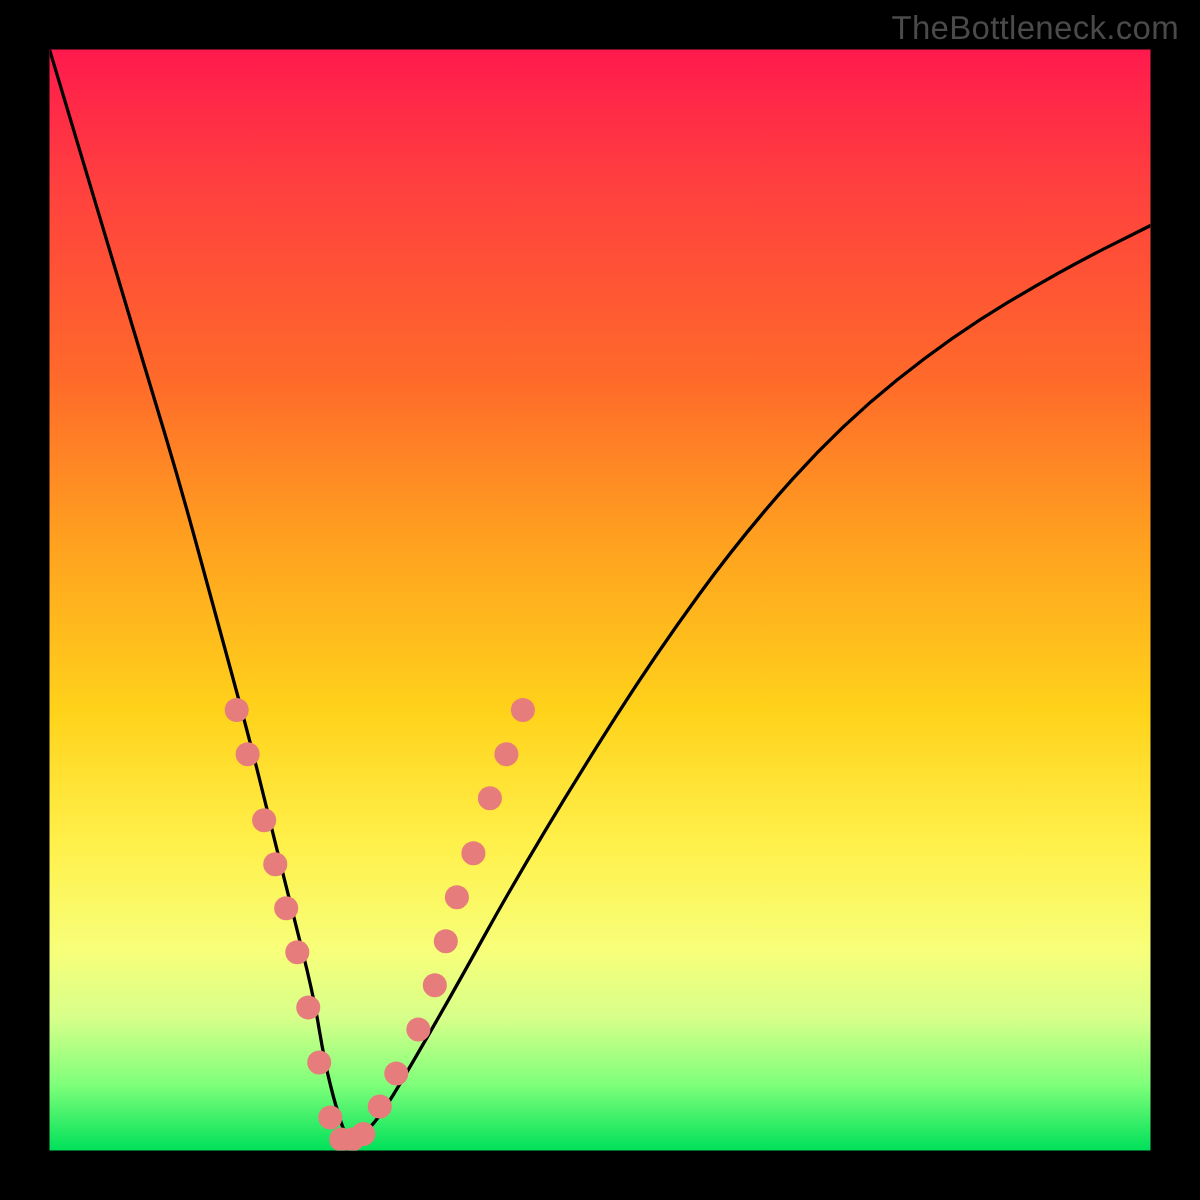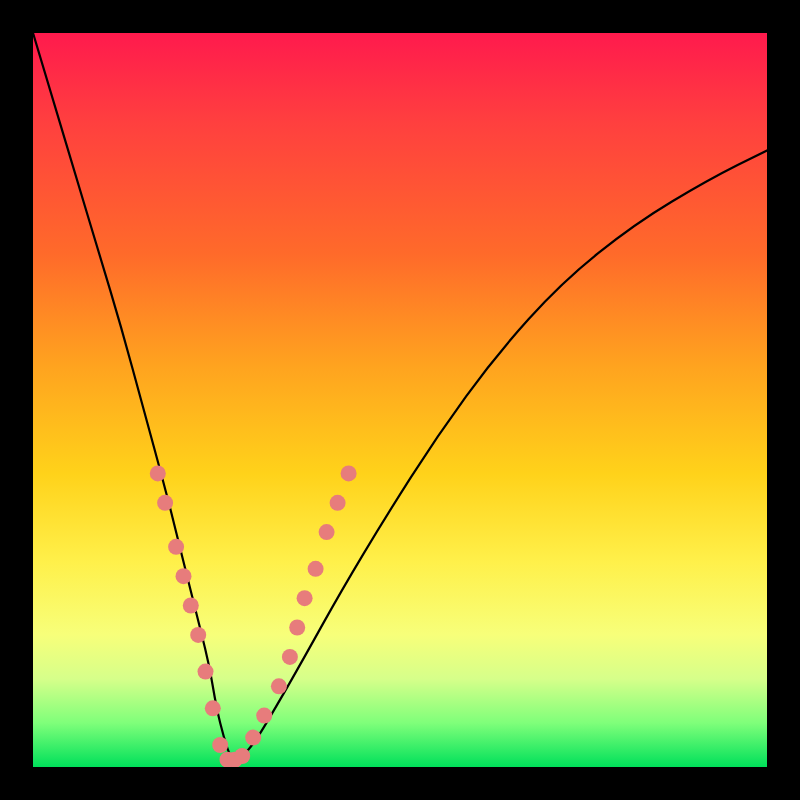--- a/index.html
+++ b/index.html
@@ -55,20 +55,21 @@
     top: 0;
     width: 734px;
     height: 734px;
     overflow: visible;
   }
 </style>
 </head>
 <body>
 
 <div class="frame">
+  <div class="watermark">TheBottleneck.com</div>
 
   <div class="plot">
     <svg class="curve" viewBox="0 0 734 734">
       <path id="main-curve" fill="none" stroke="#000" stroke-width="2.2" stroke-linecap="round" stroke-linejoin="round" d="M 0.0 0.0 Q 22.0 73.4 33.0 110.1 Q 44.0 146.8 55.0 183.5 Q 66.1 220.2 77.1 256.9 Q 88.1 293.6 99.1 334.0 Q 110.1 374.3 121.1 414.7 Q 132.1 455.1 139.5 484.4 Q 146.8 513.8 154.1 543.2 Q 161.5 572.5 168.8 601.9 Q 176.2 631.2 179.8 653.3 Q 183.5 675.3 187.2 690.0 Q 190.8 704.6 194.5 715.6 Q 198.2 726.7 201.9 726.7 Q 205.5 726.7 212.9 719.3 Q 220.2 712.0 231.2 693.6 Q 242.2 675.3 256.9 649.6 Q 271.6 623.9 289.9 590.9 Q 308.3 557.8 330.3 521.1 Q 352.3 484.4 378.0 444.1 Q 403.7 403.7 433.1 363.3 Q 462.4 323.0 495.5 286.3 Q 528.5 249.6 565.2 220.2 Q 601.9 190.8 638.6 168.8 Q 675.3 146.8 704.6 132.1 T 734.0 117.4"></path>
       <g id="dot-group">
           <circle cx="124.8" cy="440.4" r="8" fill="#e77c7c"></circle>
           <circle cx="132.1" cy="469.8" r="8" fill="#e77c7c"></circle>
           <circle cx="143.1" cy="513.8" r="8" fill="#e77c7c"></circle>
           <circle cx="150.5" cy="543.2" r="8" fill="#e77c7c"></circle>
           <circle cx="157.8" cy="572.5" r="8" fill="#e77c7c"></circle>

